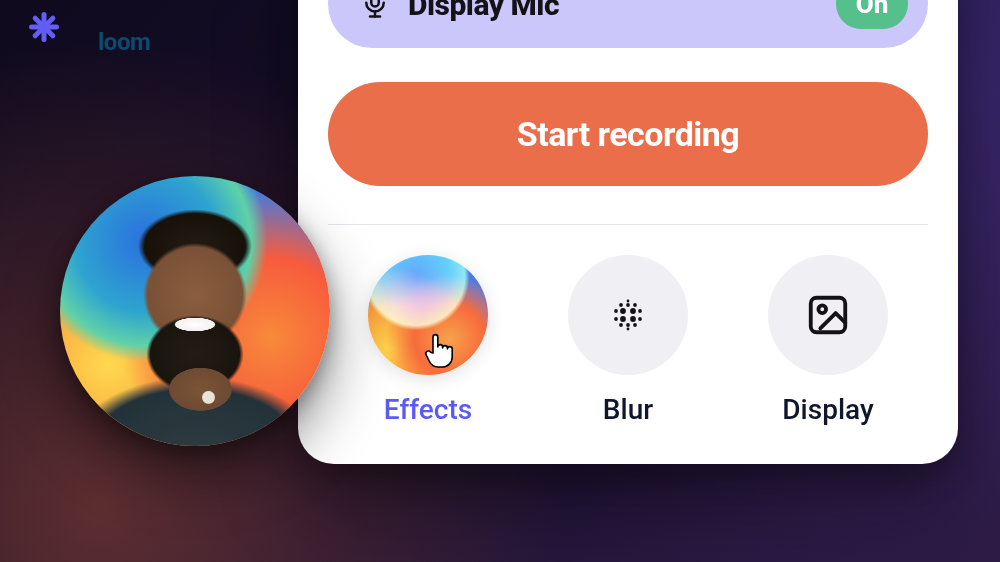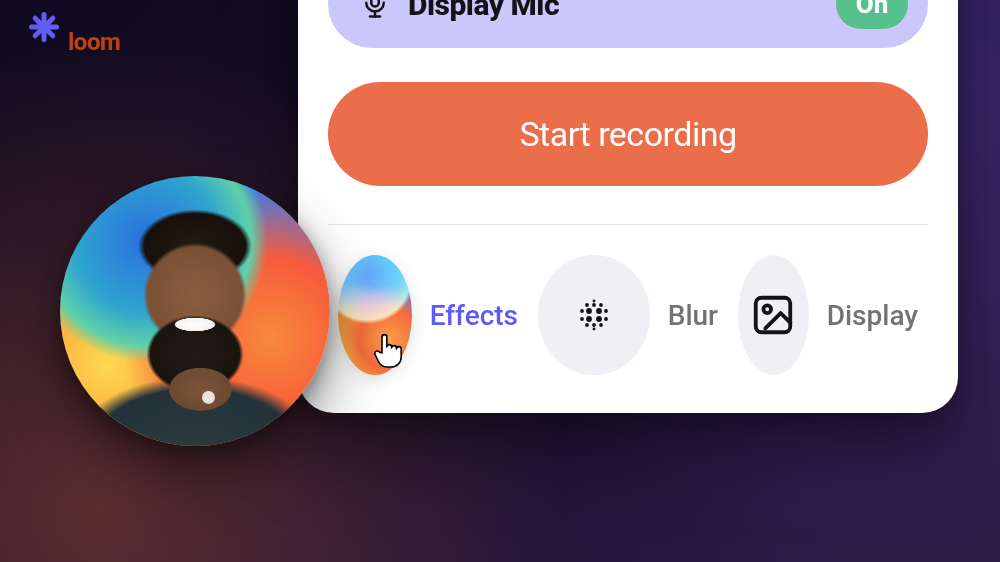--- a/index.html
+++ b/index.html
@@ -30,24 +30,25 @@
   }
   .logo-mark .petal {
     position: absolute;
     left: 50%; top: 50%;
     width: 5px; height: 15px;
     background: #625DF5;
     border-radius: 2.5px;
     transform-origin: 50% 0%;
   }
   .logo-text {
-    color: #c2410c;
+    color: #0c4a6e;
     font-weight: 700;
     font-size: 24px;
     letter-spacing: -0.5px;
+    margin-left: 30px;
   }
 
   
   .panel {
     position: absolute;
     top: -70px;
     left: 298px;
     width: 660px;
     background: #ffffff;
     border-radius: 36px;
@@ -88,42 +89,42 @@
   .record-btn {
     margin-top: 34px;
     background: #EB6E4B;
     color: #ffffff;
     border-radius: 999px;
     height: 104px;
     display: flex;
     align-items: center;
     justify-content: center;
     font-size: 34px;
-    font-weight: 400;
+    font-weight: 700;
     letter-spacing: -0.5px;
     cursor: pointer;
     text-align: center;
   }
 
   
   .divider {
     height: 1px;
     background: #E3E1EA;
     margin: 38px 0 30px 0;
   }
 
   
   .tools {
     display: flex;
     justify-content: space-around;
     align-items: flex-start;
   }
   .tool {
     display: flex;
-    flex-direction: row;
+    flex-direction: column;
     align-items: center;
     gap: 18px;
     cursor: pointer;
     width: 180px;
   }
   .tool-bubble {
     width: 120px;
     height: 120px;
     border-radius: 50%;
     background: #F0EFF3;
@@ -137,21 +138,21 @@
       radial-gradient(circle at 40% 18%, #2a52e0 0%, #2ea4cf 28%, #5fd1a8 40%, transparent 44%),
       radial-gradient(circle at 68% 70%, #f7a24a 0%, #f76b3c 30%, transparent 55%),
       radial-gradient(circle at 20% 78%, #ffd94e 0%, #f79c3c 32%, transparent 60%),
       linear-gradient(180deg, #3c7be0 0%, #8c7fe8 100%);
     background-blend-mode: screen, normal, normal, normal;
     box-shadow: 0 4px 18px rgba(0,0,0,0.12);
   }
   .tool-label {
     font-size: 28px;
     font-weight: 500;
-    color: #737373;
+    color: #0f172a;
   }
   .tool.active .tool-label { color: #5B5AF6; }
 
   .blur-icon, .canvas-icon { color: #141216; }
 
   
   .pointer-cursor {
     position: absolute;
     left: 46%;
     top: 62%;

